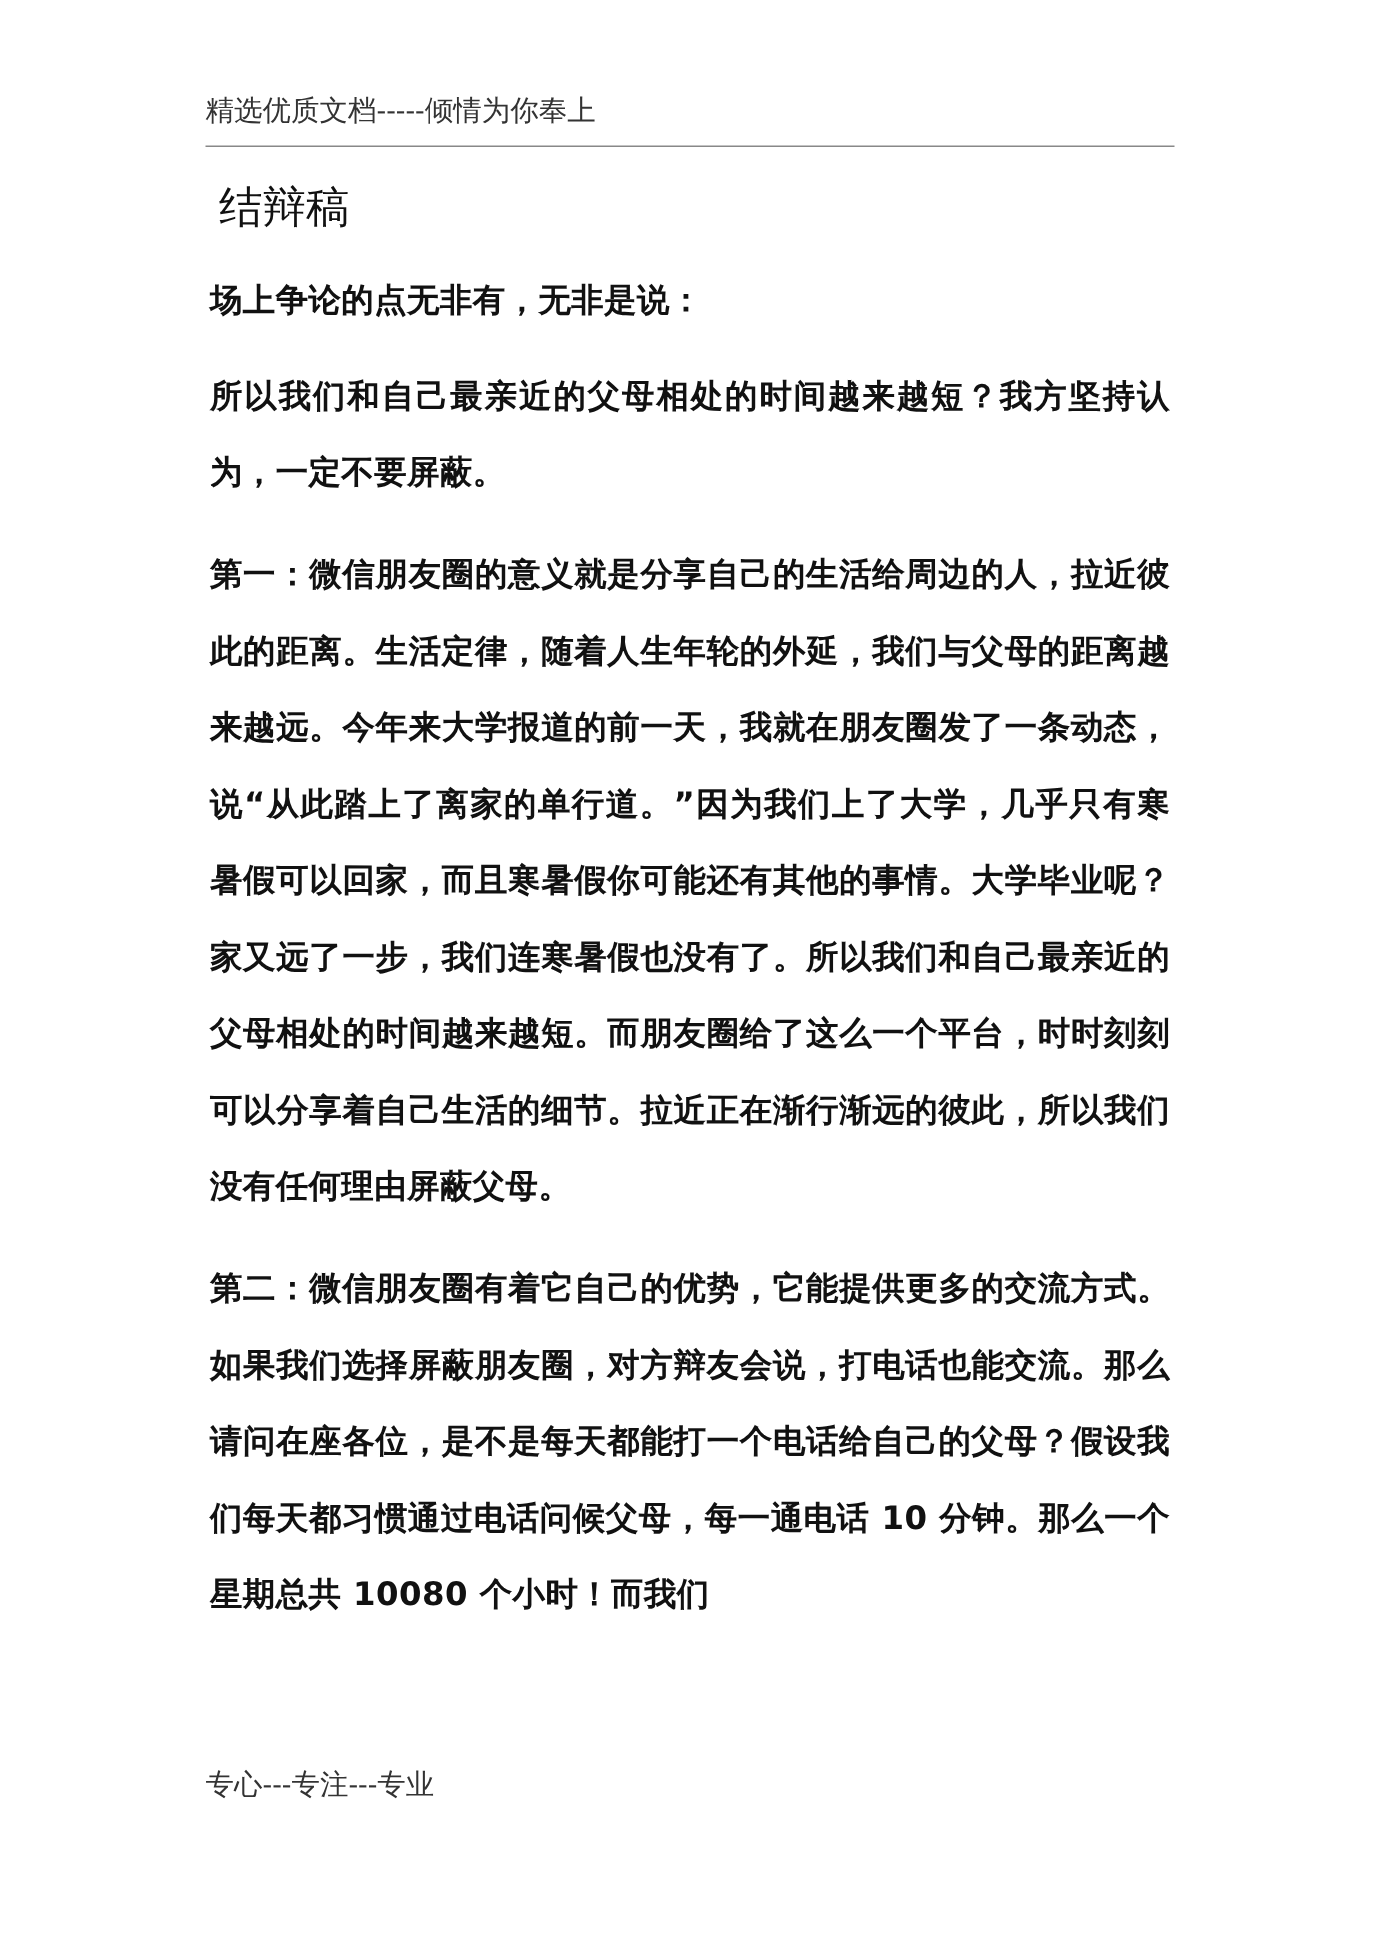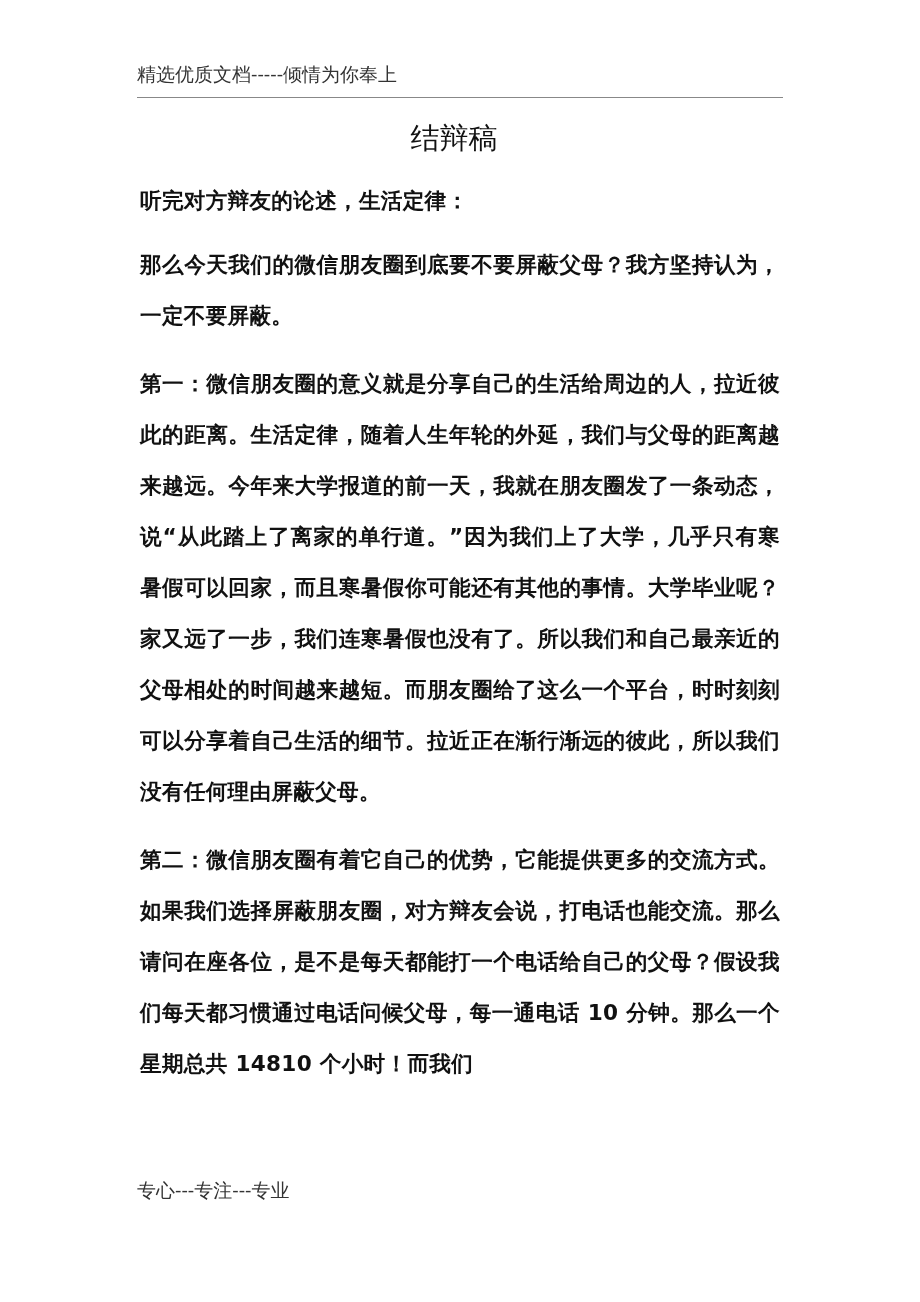--- a/index.html
+++ b/index.html
@@ -29,24 +29,24 @@
     .header-rule {
       position: absolute;
       left: 137px;
       top: 97px;
       width: 646px;
       height: 0;
       border-top: 1px solid #888888;
     }
     .doc-title {
       position: absolute;
-      left: 131px;
+      left: 146px;
       top: 118px;
       width: 646px;
-      text-align: center;
+      text-align: left;
       font-size: 29px;
       line-height: 40px;
       color: #111111;
     }
     .doc-body {
       position: absolute;
       left: 140px;
       top: 181px;
       width: 640px;
     }
@@ -77,19 +77,19 @@
   </style>
 </head>
 <body>
 
 <div class="page-header">精选优质文档-----倾情为你奉上</div>
 <div class="header-rule"></div>
 
 <div class="doc-title">结辩稿</div>
 
 <div class="doc-body">
-  <p class="para p-first">听完对方辩友的论述，生活定律：</p>
-  <p class="para tight">那么今天我们的微信朋友圈到底要不要屏蔽父母？我方坚持认为，一定不要屏蔽。</p>
+  <p class="para p-first">场上争论的点无非有，无非是说：</p>
+  <p class="para tight">所以我们和自己最亲近的父母相处的时间越来越短？我方坚持认为，一定不要屏蔽。</p>
   <p class="para tight">第一：微信朋友圈的意义就是分享自己的生活给周边的人，拉近彼此的距离。生活定律，随着人生年轮的外延，我们与父母的距离越来越远。今年来大学报道的前一天，我就在朋友圈发了一条动态，说“从此踏上了离家的单行道。”因为我们上了大学，几乎只有寒暑假可以回家，而且寒暑假你可能还有其他的事情。大学毕业呢？家又远了一步，我们连寒暑假也没有了。所以我们和自己最亲近的父母相处的时间越来越短。而朋友圈给了这么一个平台，时时刻刻可以分享着自己生活的细节。拉近正在渐行渐远的彼此，所以我们没有任何理由屏蔽父母。</p>
-  <p class="para tight">第二：微信朋友圈有着它自己的优势，它能提供更多的交流方式。如果我们选择屏蔽朋友圈，对方辩友会说，打电话也能交流。那么请问在座各位，是不是每天都能打一个电话给自己的父母？假设我们每天都习惯通过电话问候父母，每一通电话 10 分钟。那么一个星期总共 14810 个小时！而我们</p>
+  <p class="para tight">第二：微信朋友圈有着它自己的优势，它能提供更多的交流方式。如果我们选择屏蔽朋友圈，对方辩友会说，打电话也能交流。那么请问在座各位，是不是每天都能打一个电话给自己的父母？假设我们每天都习惯通过电话问候父母，每一通电话 10 分钟。那么一个星期总共 10080 个小时！而我们</p>
 </div>
 
 <div class="page-footer">专心---专注---专业</div>
 
 </body></html>

